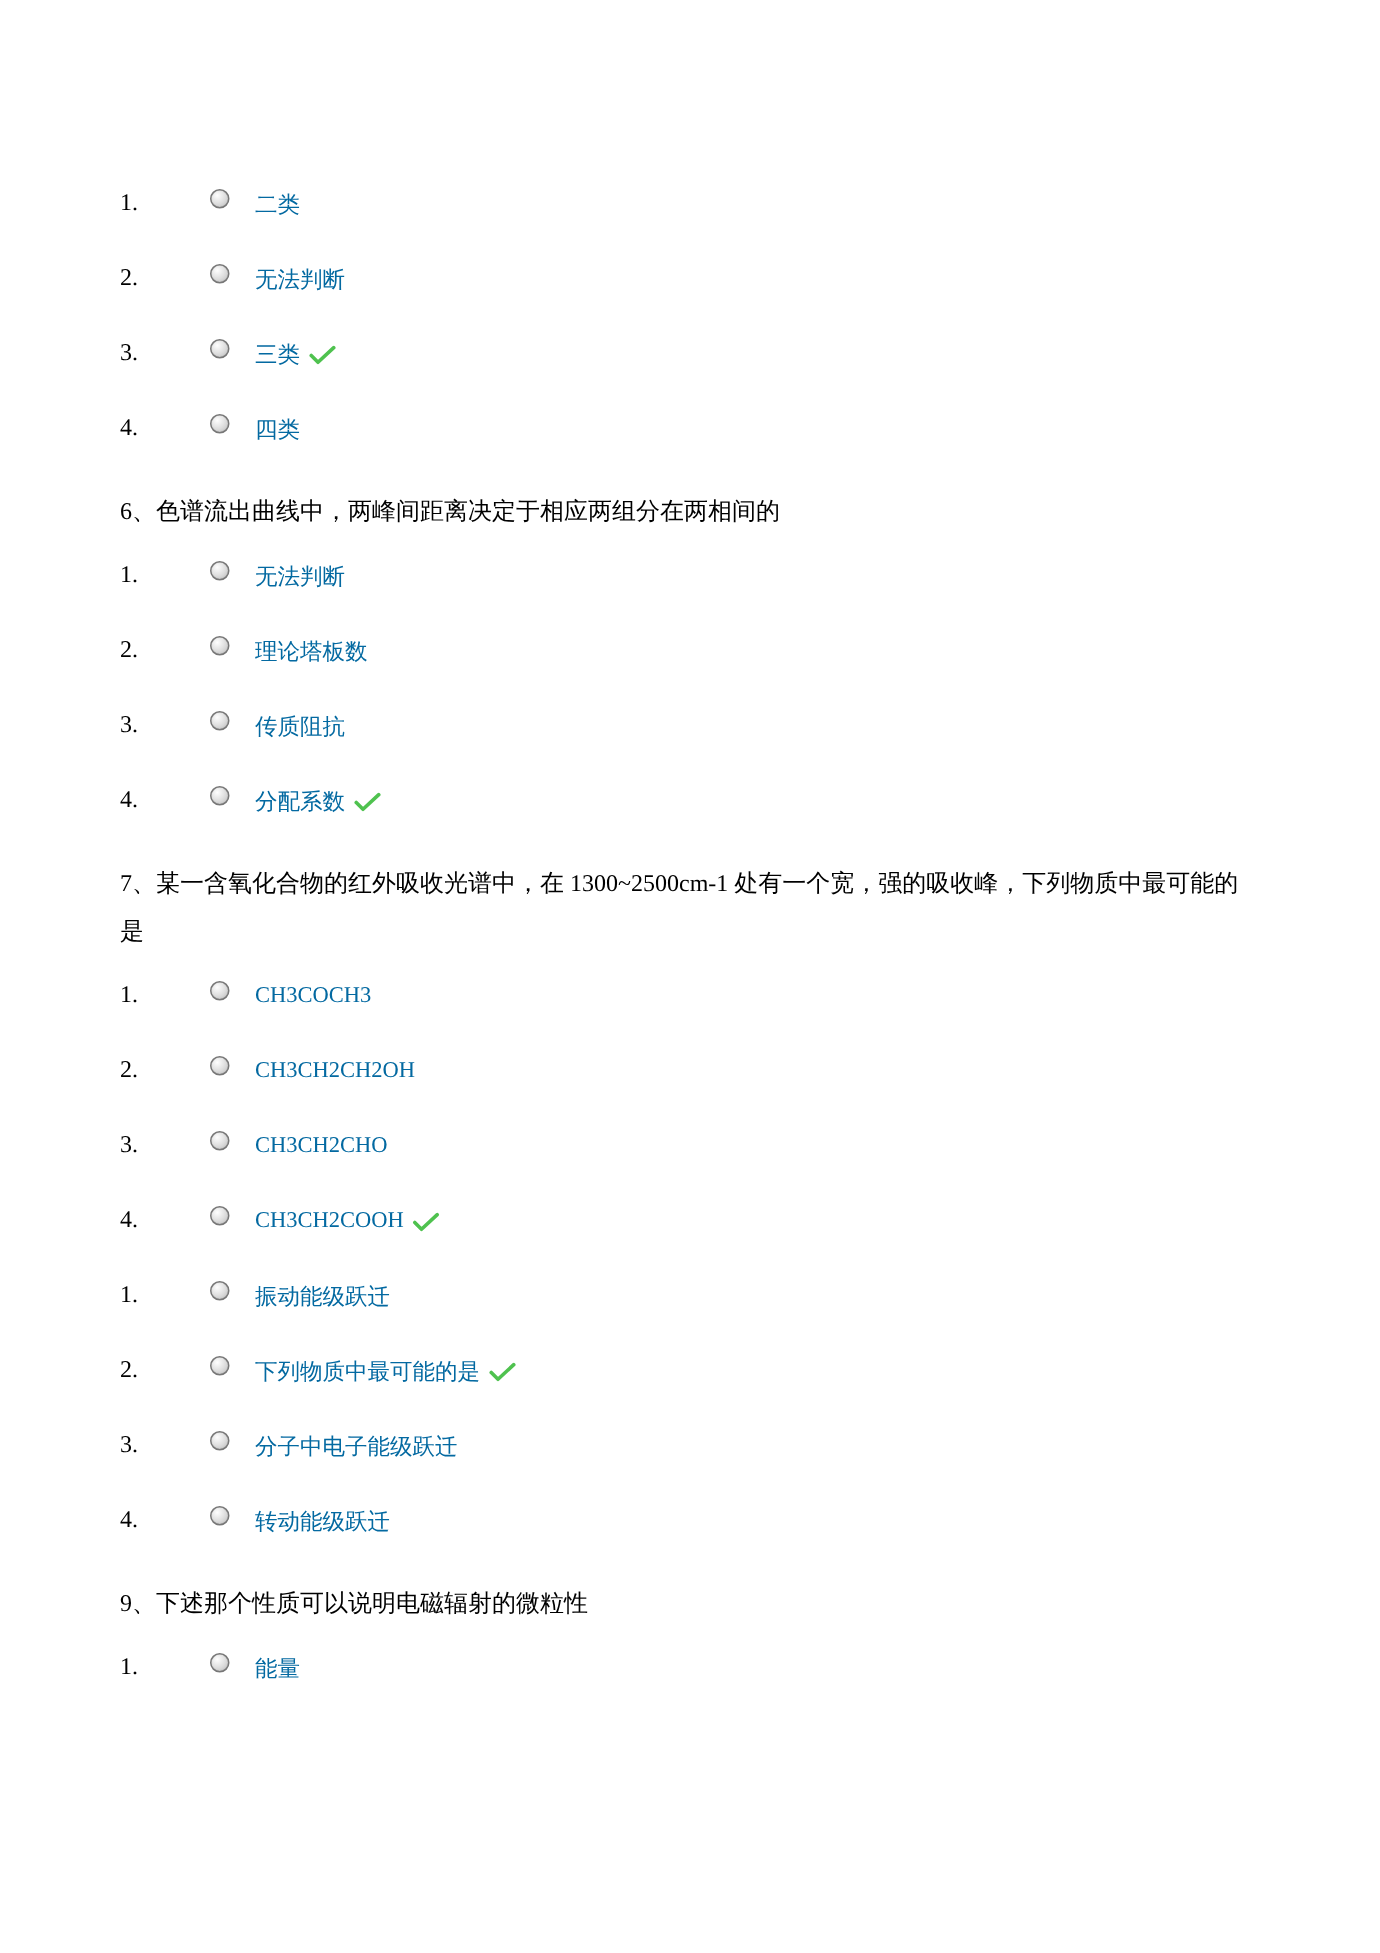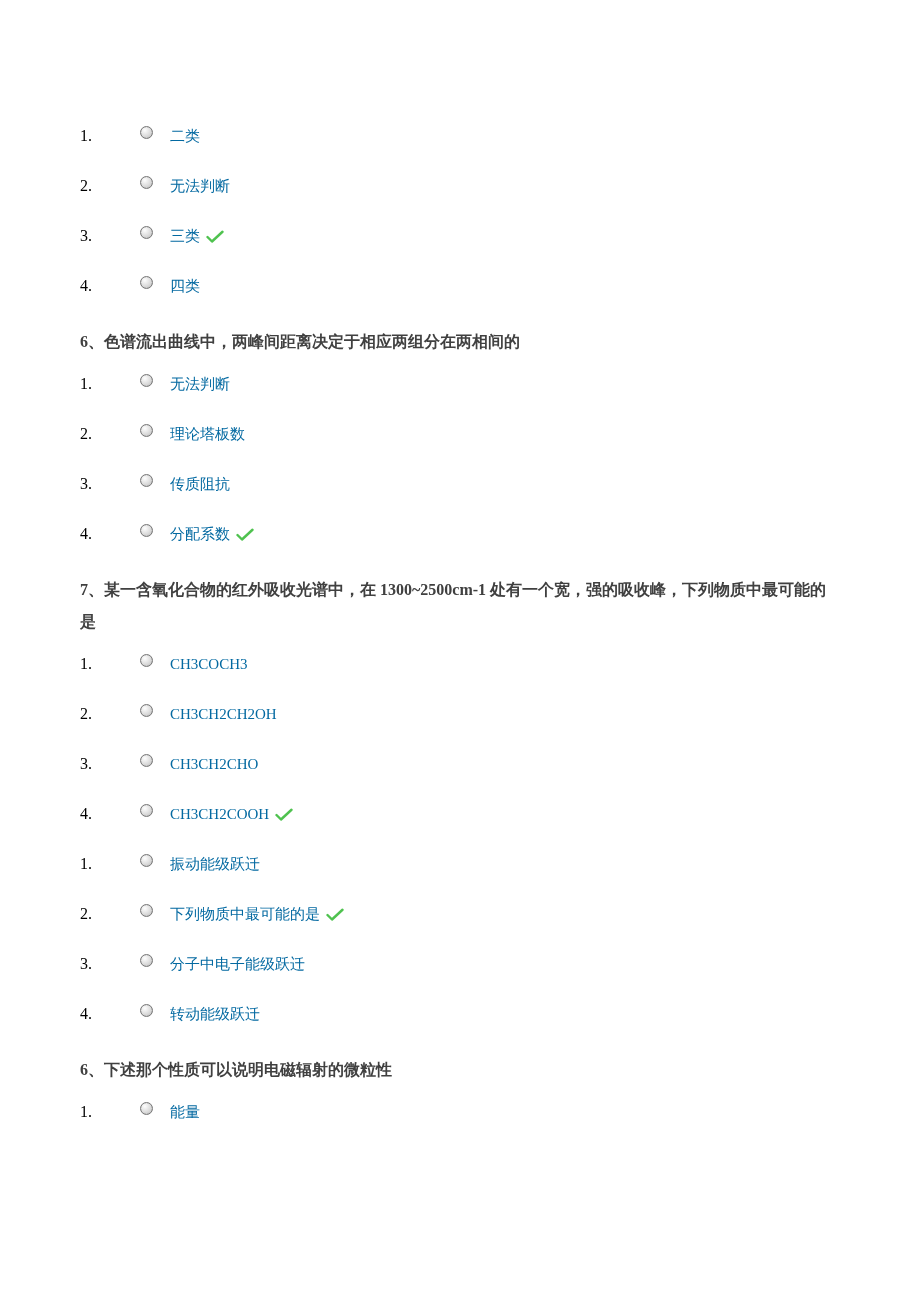--- a/index.html
+++ b/index.html
@@ -7,23 +7,23 @@
     padding: 0;
     background: #ffffff;
     font-family: "Times New Roman", "SimSun", serif;
     color: #000000;
     width: 920px;
   }
   .page {
     padding: 110px 80px 40px 80px;
   }
   .question-title {
-    color: #404040;
+    color: #000000;
     font-size: 16px;
-    font-weight: bold;
+    font-weight: normal;
     line-height: 2.0;
     margin: 24px 0 10px 0;
   }
   .option-row {
     display: flex;
     align-items: center;
     margin: 10px 0 18px 0;
     min-height: 32px;
   }
   .option-num {
@@ -231,21 +231,21 @@
   <div class="option-row">
     <div class="option-num">4.</div>
     <div class="radio-wrap">
         <div class="radio"></div>
       </div>
     <div class="option-text">
         <span>转动能级跃迁</span>
       </div>
   </div>
 
-  <div class="question-title">6、下述那个性质可以说明电磁辐射的微粒性</div>
+  <div class="question-title">9、下述那个性质可以说明电磁辐射的微粒性</div>
   <div class="option-row">
     <div class="option-num">1.</div>
     <div class="radio-wrap">
         <div class="radio"></div>
       </div>
     <div class="option-text">
         <span>能量</span>
       </div>
   </div>
 

